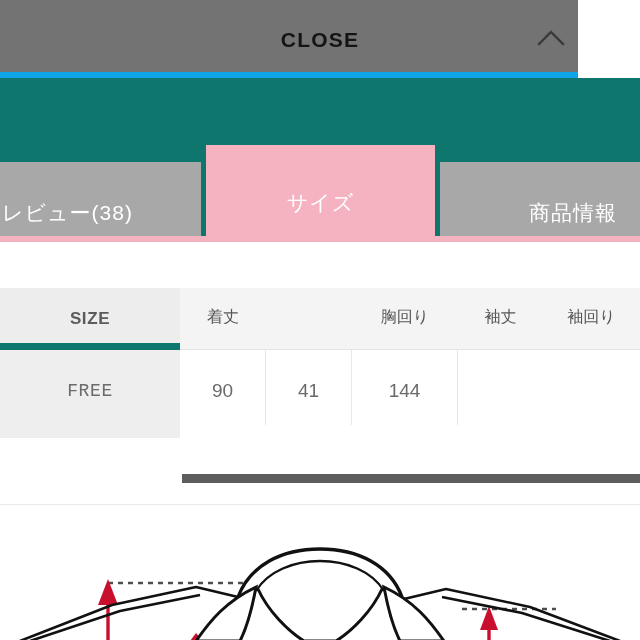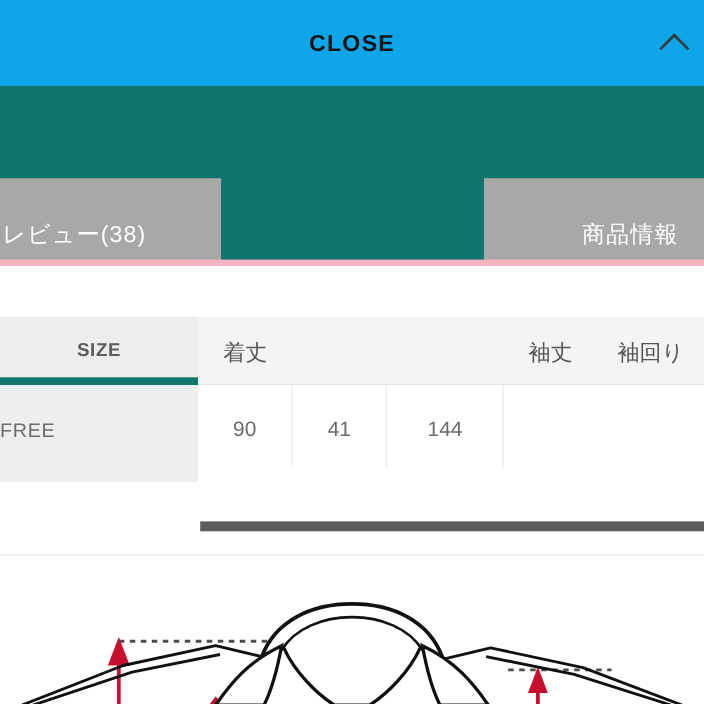--- a/index.html
+++ b/index.html
@@ -13,24 +13,24 @@
     background: #ffffff;
     font-family: "Liberation Sans", "DejaVu Sans", sans-serif;
     overflow: hidden;
     position: relative;
   }
 
   
   .close-header {
     position: absolute;
     left: 0; top: 0;
-    width: 640px;
+    width: 578px;
     height: 78px;
-    background: #0ea5e9;
-    border-bottom: 3px solid #0ea5e9;
+    background: #737373;
+    border-bottom: 6px solid #0ea5e9;
     box-sizing: border-box;
   }
   .close-label {
     position: absolute;
     left: 0; top: 27px;
     width: 640px;
     text-align: center;
     font-size: 21px;
     font-weight: bold;
     letter-spacing: 1.2px;
@@ -129,23 +129,25 @@
     letter-spacing: 0.6px;
   }
   .sizecol-cell {
     height: 88px;
     background: #eeeeee;
     position: relative;
   }
   .sizecol-cell span {
     position: absolute;
     left: 0; right: 0; top: 31px;
+    text-align: center;
     font-size: 18px;
     color: #6b6b6b;
     letter-spacing: 0.6px;
+    font-family: Liberation Mono, monospace;
   }
 
   .scrollpane {
     position: absolute;
     left: 180px; top: 0;
     width: 460px;
     height: 150px;
     overflow: hidden;
   }
   .scrollrow {
@@ -166,21 +168,21 @@
     position: relative;
   }
   .hcell, .dcell {
     position: absolute;
     top: 0;
     box-sizing: border-box;
     text-align: center;
   }
   .hcell {
     height: 61px;
-    font-size: 20px;
+    font-size: 16px;
     color: #555555;
   }
   .hcell span { display: block; margin-top: 19px; }
   .dcell {
     height: 75px;
     border-right: 1px solid #e8e8e8;
     font-size: 19px;
     color: #6a6a6a;
   }
   .dcell span { display: block; margin-top: 30px; }
@@ -234,20 +236,23 @@
     </svg>
   </div>
 </div>
 
 <div class="tabs-wrap">
 
   <div class="tab tab-inactive tab-0">
     <span class="tab-text">レビュー(38)</span>
   </div>
 
+  <div class="tab tab-active tab-1">
+    <span class="tab-text">サイズ</span>
+  </div>
 
   <div class="tab tab-inactive tab-2">
     <span class="tab-text">商品情報</span>
   </div>
 
   <div class="tab-underline"></div>
 </div>
 
 <div class="table-section">
   <div class="size-table">
@@ -261,20 +266,23 @@
       </div>
     </div>
 
     <div class="scrollpane">
       <div class="scrollrow">
 
         <div class="hrow">
           <div class="hcell c0">
             <span>着丈</span>
           </div>
+          <div class="hcell c2">
+            <span>胸回り</span>
+          </div>
           <div class="hcell c3">
             <span>袖丈</span>
           </div>
           <div class="hcell c4">
             <span>袖回り</span>
           </div>
 
         </div>
 
         <div class="drow">

